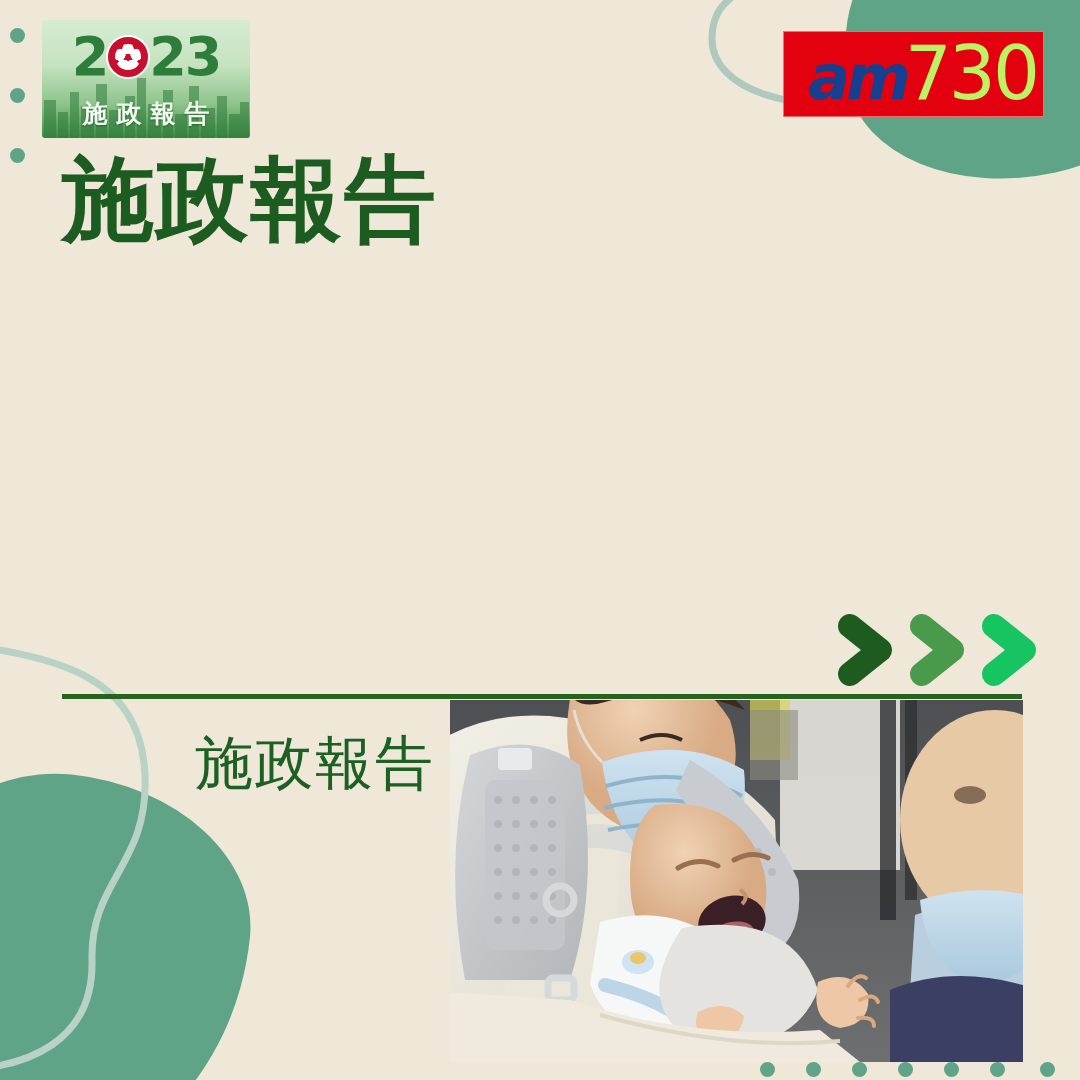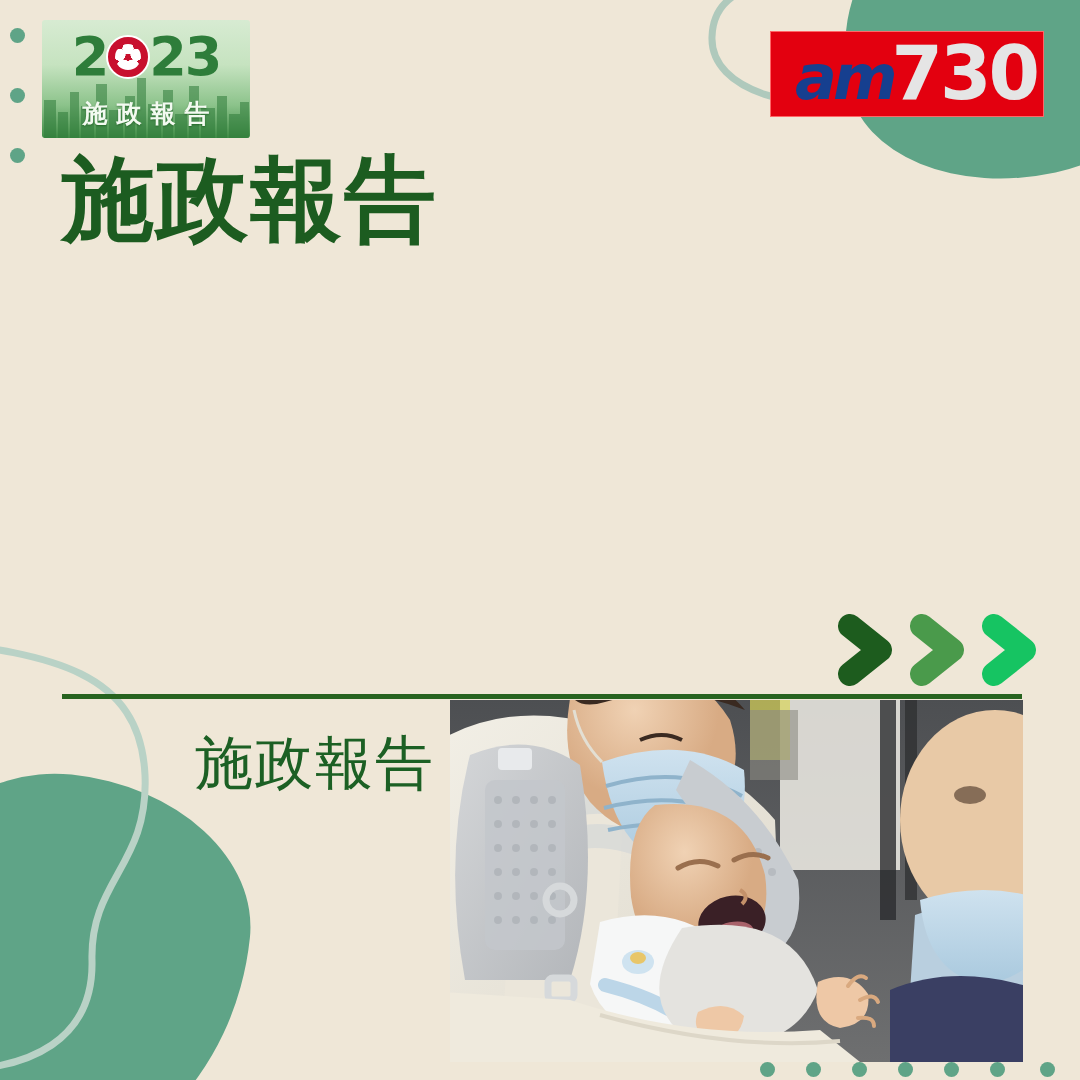--- a/index.html
+++ b/index.html
@@ -75,21 +75,21 @@
   }
 
   
   .am730{
     position:absolute;right:36px;top:31px;
     background:#E3000F;border:1px solid #f66;
     padding:4px 6px 6px 24px;display:flex;align-items:baseline;
     line-height:1;
   }
   .am730 .am{color:#163F8F;font-size:62px;font-weight:bold;font-family:"DejaVu Sans",sans-serif;letter-spacing:-4px;font-style:italic;}
-  .am730 .n730{color:#e5e5e5;font-size:74px;font-weight:bold;font-family:"DejaVu Sans",sans-serif;letter-spacing:-3px;margin-left:-2px;}
+  .am730 .n730{color:#bef264;font-size:74px;font-weight:normal;font-family:"DejaVu Sans",sans-serif;letter-spacing:-3px;margin-left:-2px;}
 
   
   .headline{
     position:absolute;left:62px;top:152px;
     font-family:"DejaVu Sans",sans-serif;
     font-size:92px;font-weight:bold;color:#1C5C20;
     letter-spacing:2px;line-height:1.05;white-space:nowrap;
   }
   .body-copy{
     position:absolute;left:62px;top:296px;width:930px;

